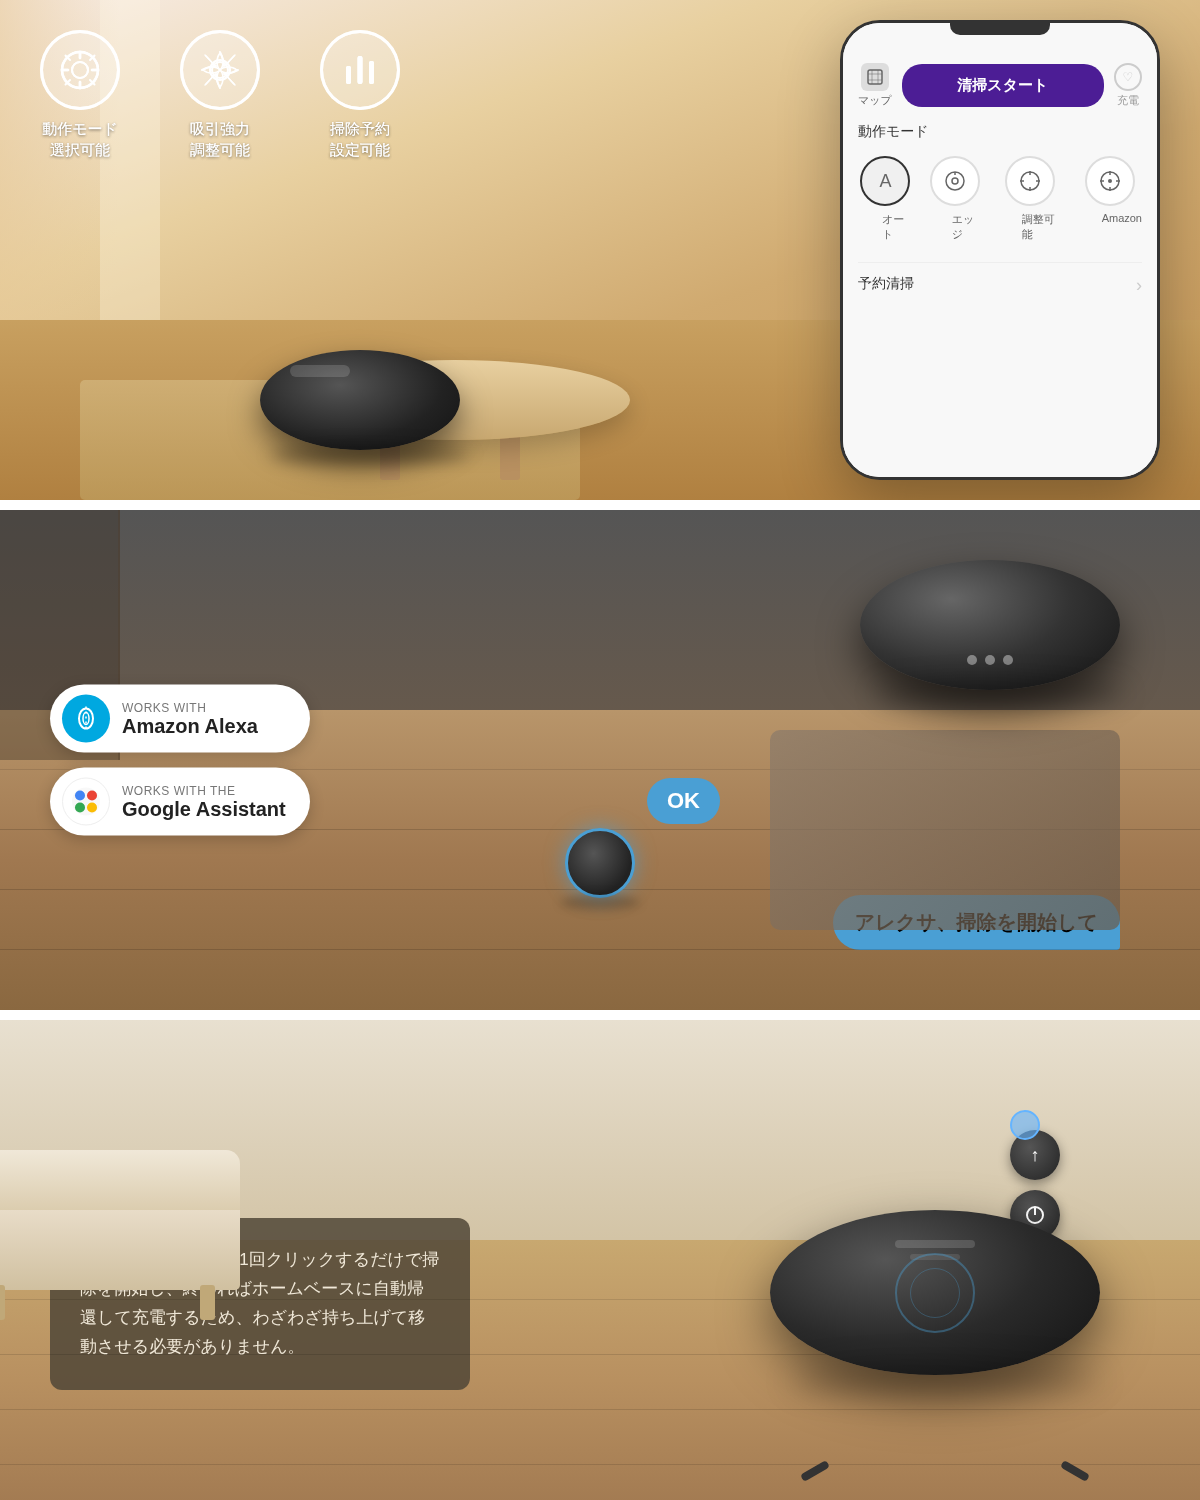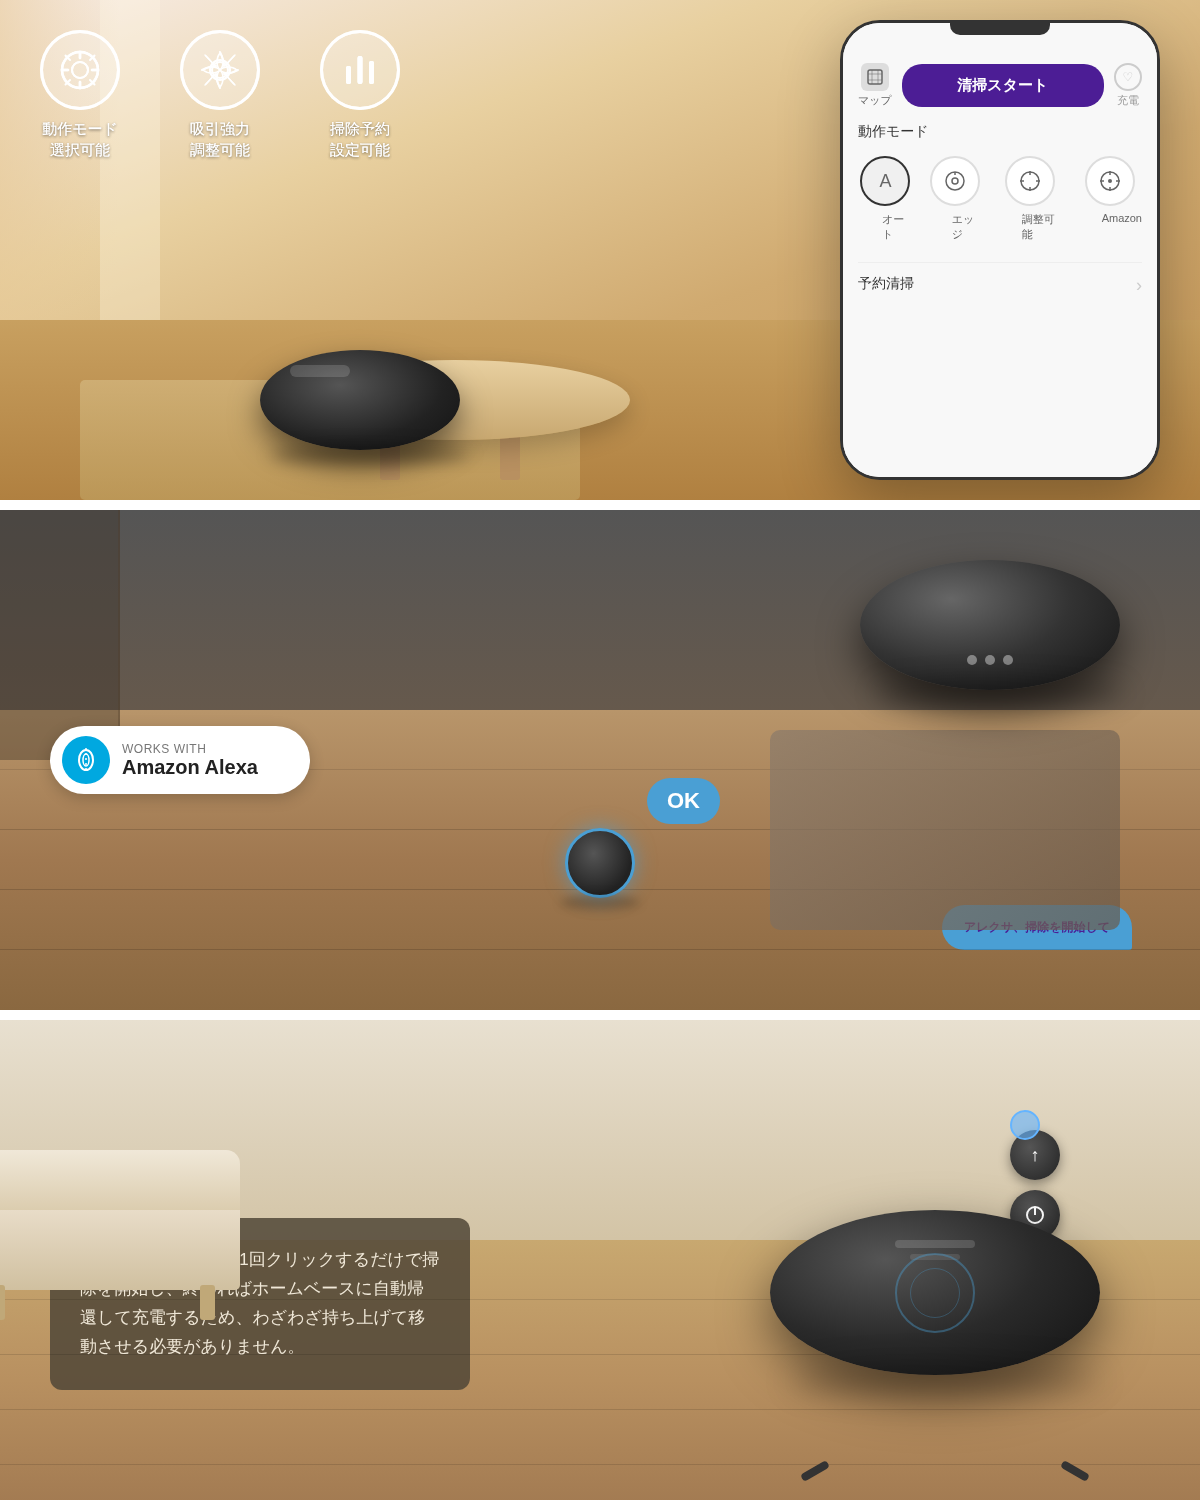--- a/index.html
+++ b/index.html
@@ -348,24 +348,24 @@
       width: 10px;
       height: 10px;
       background: rgba(255,255,255,0.4);
       border-radius: 50%;
     }
 
     
     .voice-bubble {
       position: absolute;
       bottom: 60px;
-      right: 68px;
+      right: 80px;
       background: #4a9fd4;
-      color: #4c1d95;
-      font-size: 12px;
+      color: #000000;
+      font-size: 20px;
       font-weight: 600;
       padding: 14px 22px;
       border-radius: 30px;
       white-space: nowrap;
       border-bottom-right-radius: 4px;
     }
 
     
     .badges-container {
       position: absolute;
@@ -791,20 +791,36 @@
           <ellipse cx="14" cy="14" rx="3" ry="6" stroke="white" stroke-width="1.5" fill="none"></ellipse>
           <line x1="14" y1="2" x2="14" y2="26" stroke="white" stroke-width="1.5" stroke-dasharray="2 3"></line>
         </svg>
       </div>
       <div class="badge-text">
         <span class="badge-works-with">WORKS WITH</span>
         <span class="badge-name">Amazon Alexa</span>
       </div>
     </div>
 
+    <div class="badge">
+      <div class="badge-icon google-icon">
+        <svg width="32" height="32" viewBox="0 0 32 32">
+          <circle cx="16" cy="16" r="14" fill="#f8f8f8"></circle>
+
+          <circle cx="10" cy="10" r="5" fill="#4285F4"></circle>
+          <circle cx="22" cy="10" r="5" fill="#EA4335"></circle>
+          <circle cx="10" cy="22" r="5" fill="#34A853"></circle>
+          <circle cx="22" cy="22" r="5" fill="#FBBC05"></circle>
+        </svg>
+      </div>
+      <div class="badge-text">
+        <span class="badge-works-with">WORKS WITH THE</span>
+        <span class="badge-name">Google Assistant</span>
+      </div>
+    </div>
   </div>
 </div>
 
 <div class="section-gap"></div>
 
 <div class="section section-3">
 
   <div class="section-3-wall"></div>
 
   <div class="section-3-floor"></div>

